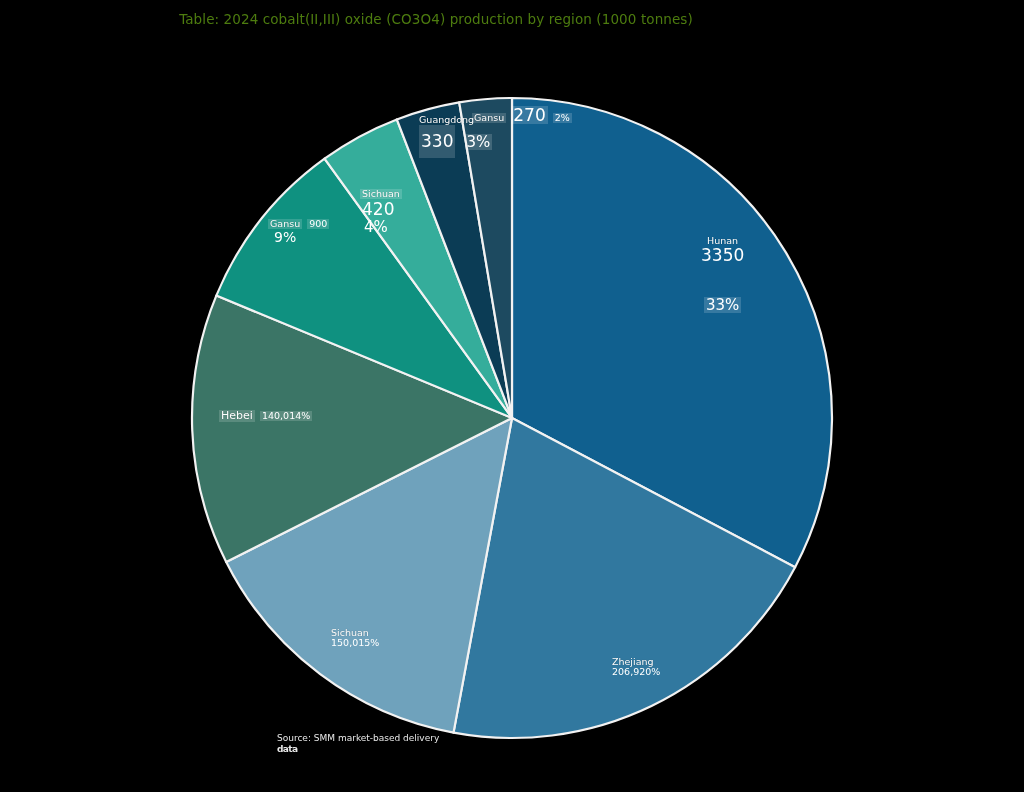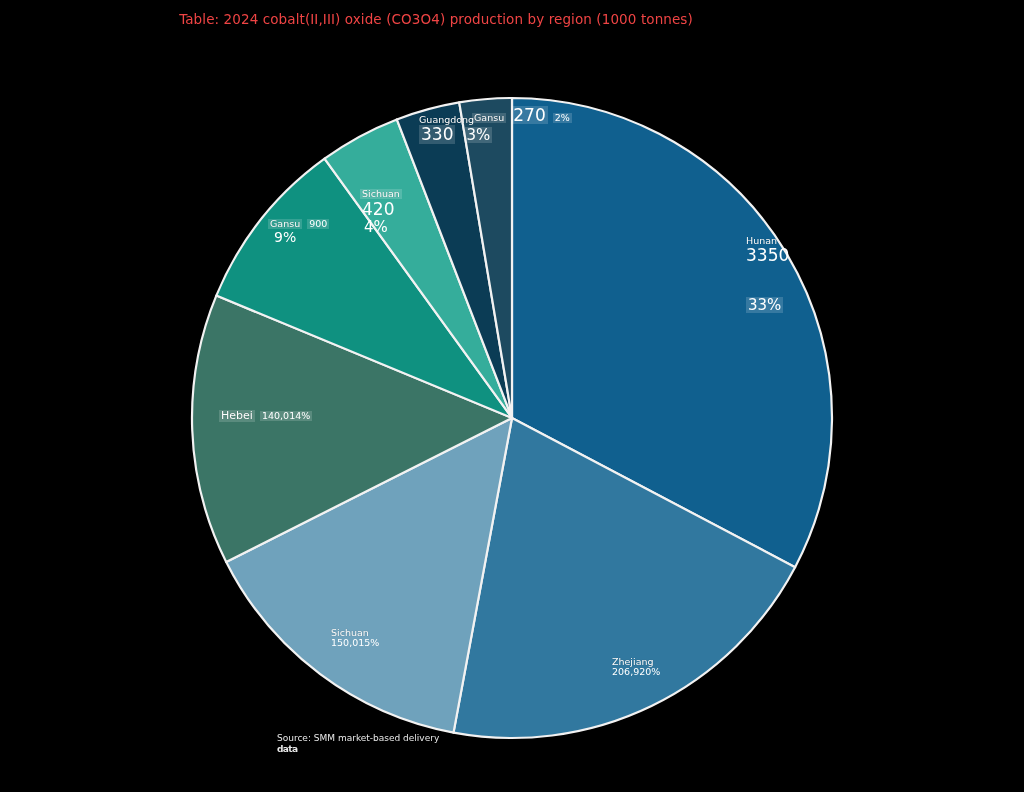--- a/index.html
+++ b/index.html
@@ -15,21 +15,21 @@
     font-family: "DejaVu Sans", sans-serif;
     color: #ffffff;
   }
   #chart-title {
     position: absolute;
     top: 11px;
     left: 0;
     width: 872px;
     text-align: center;
     font-size: 13.5px;
-    color: #ef4444;
+    color: #4d7c0f;
     letter-spacing: 0.1px;
     white-space: nowrap;
   }
   #pie-wrap {
     position: absolute;
     left: 0;
     top: 0;
     width: 1024px;
     height: 792px;
   }
@@ -99,21 +99,21 @@
         <path d="M 512 418 L 795.11 567.17 A 320 320 0 0 1 453.52 732.61 Z" fill="#31789f" class="slice-path"></path>
         <path d="M 512 418 L 453.52 732.61 A 320 320 0 0 1 226.20 561.93 Z" fill="#6fa2bc" class="slice-path"></path>
         <path d="M 512 418 L 226.20 561.93 A 320 320 0 0 1 216.34 295.58 Z" fill="#3b7566" class="slice-path"></path>
         <path d="M 512 418 L 216.34 295.58 A 320 320 0 0 1 324.53 158.67 Z" fill="#0f9180" class="slice-path"></path>
         <path d="M 512 418 L 324.53 158.67 A 320 320 0 0 1 396.82 119.45 Z" fill="#35ad9b" class="slice-path"></path>
         <path d="M 512 418 L 396.82 119.45 A 320 320 0 0 1 459.22 102.38 Z" fill="#0b3c55" class="slice-path"></path>
         <path d="M 512 418 L 459.22 102.38 A 320 320 0 0 1 512.00 98.00 Z" fill="#1d4a60" class="slice-path"></path>
       </g>
   </svg>
 
-  <div class="lbl big" style="left:746px; top:236px;">
+  <div class="lbl big" style="left:701px; top:236px;text-align:center;">
     <span class="name">Hunan</span>
     <span class="val">3350</span>
     <span class="pct hl" style="font-size:15px; display:inline-block; padding:0 2px;margin-top:32px;">33%</span>
   </div>
 
   <div class="lbl merged" style="left:612px; top:657px;">
     <span class="name">Zhejiang</span>
     <span class="val">206,920%</span>
   </div>
 
@@ -134,21 +134,21 @@
   </div>
 
   <div class="lbl big" style="left:360px; top:142px;">
     <span class="name hl" style="display:inline-block; padding:0 2px;margin-top:47px;">Sichuan</span>
     <span class="val" style="padding-left:2px;">420</span>
     <span class="pct" style="padding-left:4px;">4%</span>
   </div>
 
   <div class="lbl big" style="left:419px; top:115px;">
     <span class="name">Guangdong</span>
-    <span class="val hl" style="display:inline-block; padding:0 2px;text-align:center;">330</span>
+    <span class="val hl" style="display:inline-block; padding:7px 2px;text-align:center;">330</span>
     <span class="pct hl" style="display:inline-block; padding:0 2px; margin-left:4px;">3%</span>
   </div>
 
   <div class="lbl big" style="left:472px; top:106px;">
     <span class="name hl" style="display:inline-block; padding:0 2px;">Gansu</span>
     <span class="val hl" style="display:inline-block; padding:0 2px;">270</span>
     <span class="pct hl" style="display:inline-block; font-size:9.5px; padding:0 2px;">2%</span>
   </div>
 </div>
 

